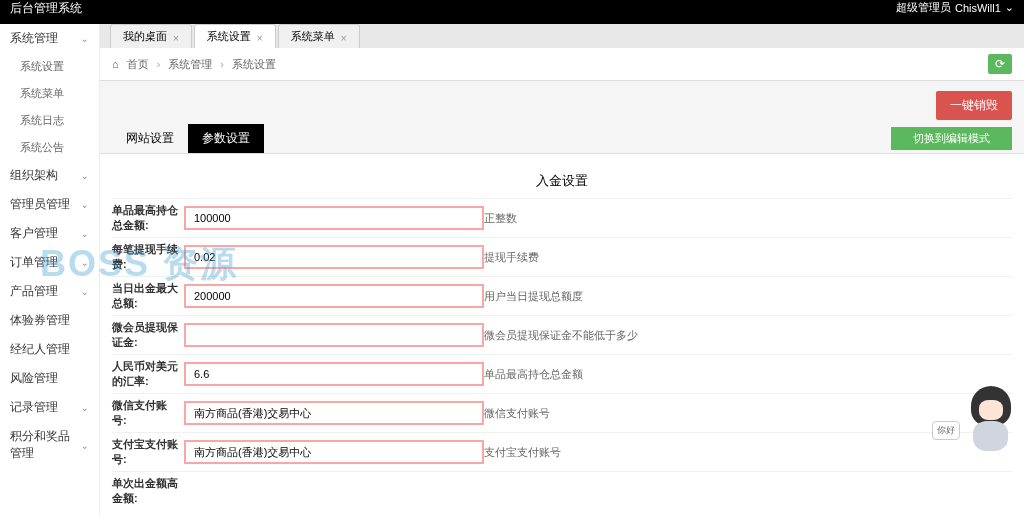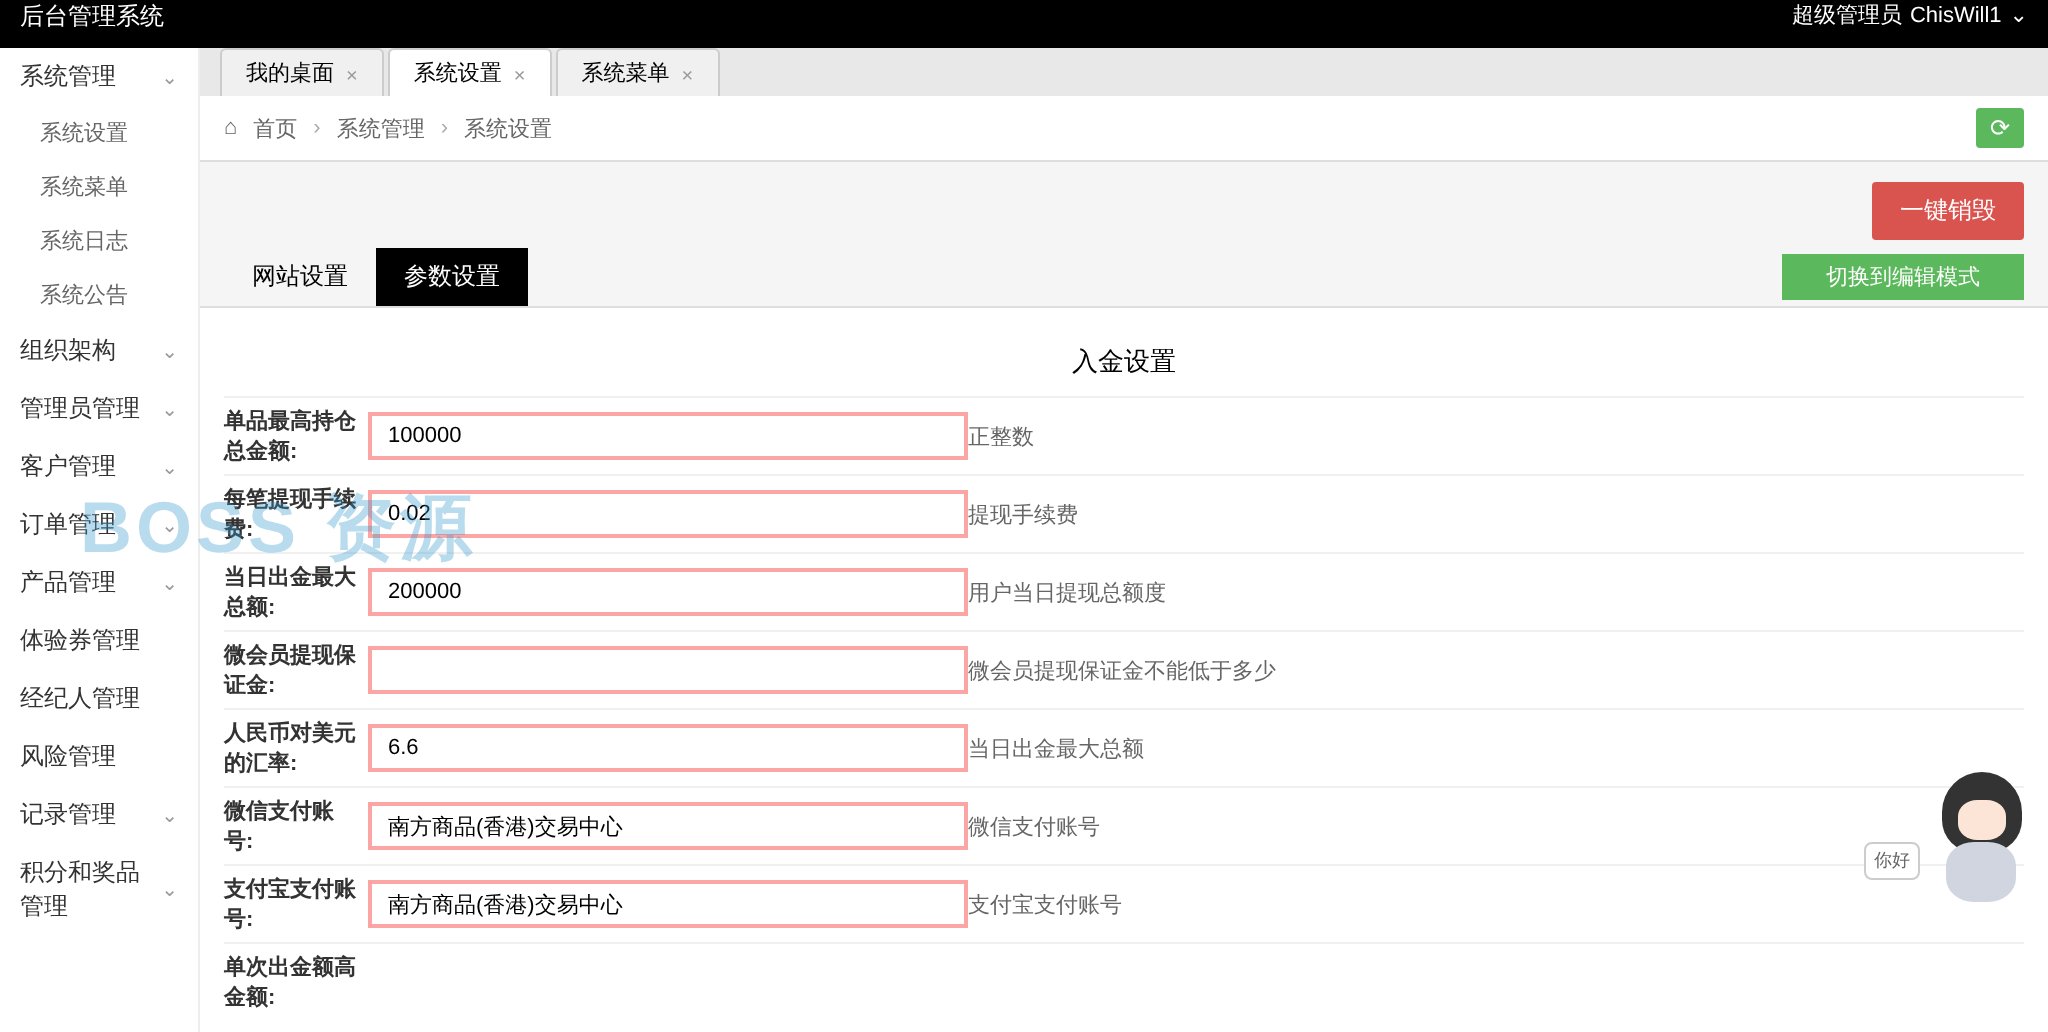--- a/index.html
+++ b/index.html
@@ -180,21 +180,21 @@
           <div class="form-hint">用户当日提现总额度</div>
         </div>
         <div class="form-row">
           <div class="form-label">微会员提现保证金:</div>
           <input class="form-input" style="">
           <div class="form-hint">微会员提现保证金不能低于多少</div>
         </div>
         <div class="form-row">
           <div class="form-label">人民币对美元的汇率:</div>
           <input class="form-input" value="6.6" style="">
-          <div class="form-hint">当日出金最大总额</div>
+          <div class="form-hint">单品最高持仓总金额</div>
         </div>
         <div class="form-row">
           <div class="form-label">微信支付账号:</div>
           <input class="form-input" value="南方商品(香港)交易中心" style="">
           <div class="form-hint">微信支付账号</div>
         </div>
         <div class="form-row">
           <div class="form-label">支付宝支付账号:</div>
           <input class="form-input" value="南方商品(香港)交易中心" style="">
           <div class="form-hint">支付宝支付账号</div>

